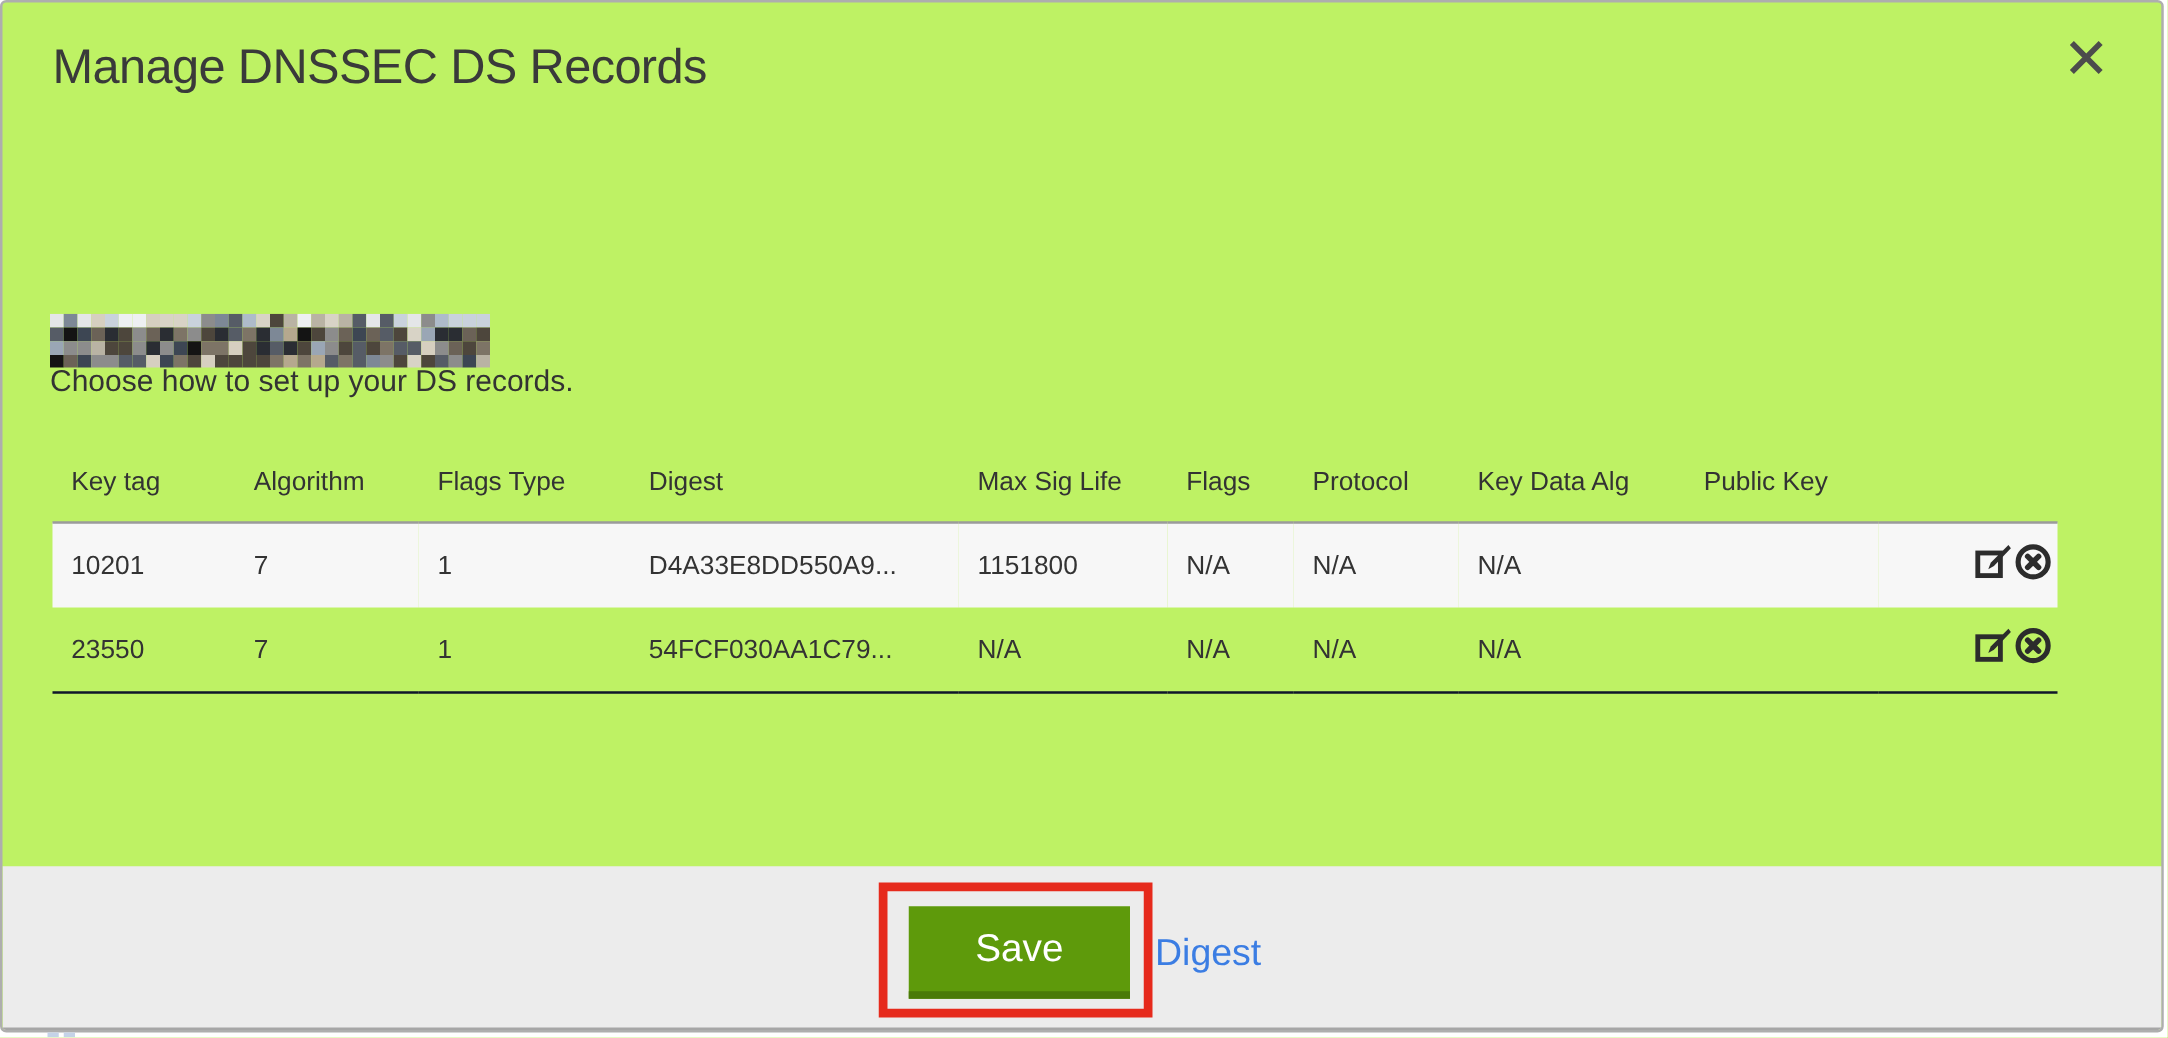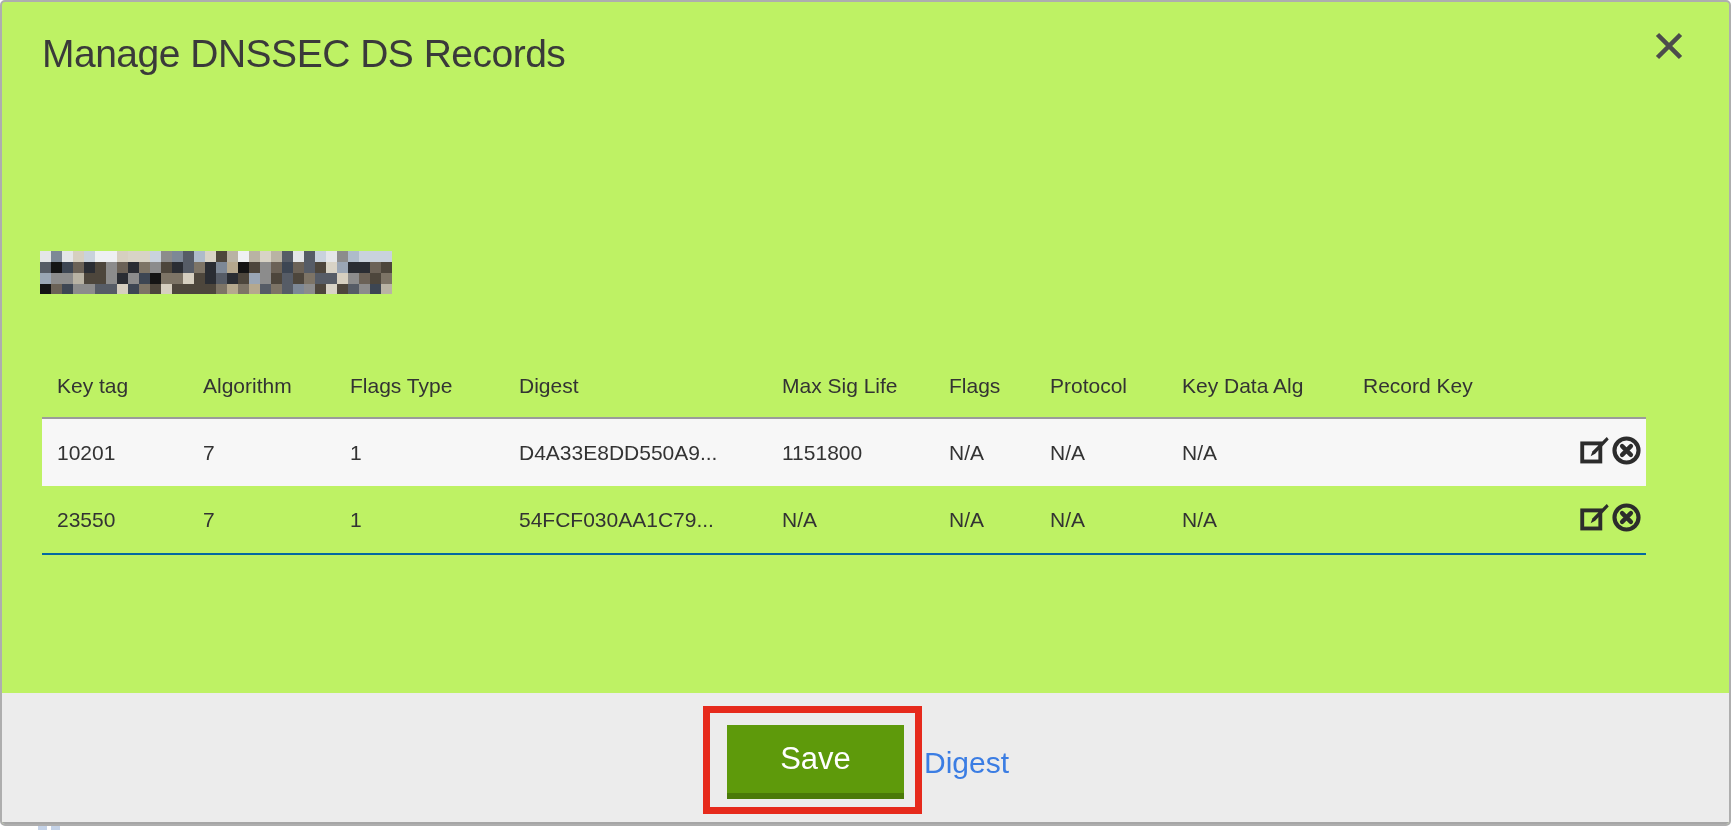--- a/index.html
+++ b/index.html
@@ -37,21 +37,21 @@
     border-collapse:collapse; table-layout:fixed;
     font-size:21px; color:#333333;
   }
   .ds-table thead tr { height:64px; }
   .ds-table thead tr th {
     text-align:left; font-weight:400; padding-left:15px;
     border-bottom:2px solid #9b9b9b; vertical-align:middle;
   }
   .ds-table tbody tr { height:68px; }
   .ds-table tbody tr.stripe { background:#f7f7f7; }
-  .ds-table tbody tr:last-child { border-bottom:2px solid #0369a1; }
+  .ds-table tbody tr:last-child { border-bottom:2px solid #0f172a; }
   .ds-table tbody td { padding-left:15px; vertical-align:middle; }
   .ds-table td.actions { padding-left:0; padding-right:4px; text-align:right; white-space:nowrap; }
   .row-icon { display:inline-block; vertical-align:middle; color:#2c2c2c; cursor:pointer; }
   .row-icon + .row-icon { margin-left:1px; }
 
   .add-record-btn {
     position:absolute; left:45px; top:576px; width:233px; height:48px;
     background:#ffffff; border:3px solid #5c9e1f; color:#5ba015;
     font-size:23px; font-family:"Liberation Sans", sans-serif; cursor:pointer;
   }
@@ -89,20 +89,21 @@
     <h1 class="dialog-title">Manage DNSSEC DS Records</h1>
 
     <button class="close-btn" aria-label="Close">
       <svg width="34" height="34" viewBox="0 0 24 24">
         <path d="M5 5 L19 19 M19 5 L5 19" stroke="currentColor" stroke-width="3.2" stroke-linecap="square" fill="none"></path>
       </svg>
     </button>
 
     <div class="redacted-domain"><span style="background: rgb(228, 230, 232);"></span><span style="background: rgb(125, 136, 150);"></span><span style="background: rgb(228, 230, 232);"></span><span style="background: rgb(214, 207, 192);"></span><span style="background: rgb(201, 210, 220);"></span><span style="background: rgb(238, 240, 242);"></span><span style="background: rgb(238, 240, 242);"></span><span style="background: rgb(214, 207, 192);"></span><span style="background: rgb(216, 211, 198);"></span><span style="background: rgb(216, 211, 198);"></span><span style="background: rgb(201, 210, 220);"></span><span style="background: rgb(140, 140, 140);"></span><span style="background: rgb(125, 136, 150);"></span><span style="background: rgb(86, 92, 102);"></span><span style="background: rgb(174, 187, 202);"></span><span style="background: rgb(216, 211, 198);"></span><span style="background: rgb(77, 70, 60);"></span><span style="background: rgb(185, 179, 164);"></span><span style="background: rgb(238, 240, 242);"></span><span style="background: rgb(185, 179, 164);"></span><span style="background: rgb(216, 211, 198);"></span><span style="background: rgb(185, 179, 164);"></span><span style="background: rgb(86, 92, 102);"></span><span style="background: rgb(228, 230, 232);"></span><span style="background: rgb(86, 92, 102);"></span><span style="background: rgb(201, 210, 220);"></span><span style="background: rgb(228, 230, 232);"></span><span style="background: rgb(140, 140, 140);"></span><span style="background: rgb(174, 187, 202);"></span><span style="background: rgb(201, 210, 220);"></span><span style="background: rgb(201, 210, 220);"></span><span style="background: rgb(201, 210, 220);"></span><span style="background: rgb(86, 92, 102);"></span><span style="background: rgb(20, 20, 20);"></span><span style="background: rgb(61, 70, 83);"></span><span style="background: rgb(107, 98, 87);"></span><span style="background: rgb(42, 45, 51);"></span><span style="background: rgb(77, 70, 60);"></span><span style="background: rgb(140, 140, 140);"></span><span style="background: rgb(107, 98, 87);"></span><span style="background: rgb(42, 45, 51);"></span><span style="background: rgb(125, 116, 102);"></span><span style="background: rgb(140, 140, 140);"></span><span style="background: rgb(77, 70, 60);"></span><span style="background: rgb(42, 45, 51);"></span><span style="background: rgb(86, 92, 102);"></span><span style="background: rgb(125, 116, 102);"></span><span style="background: rgb(42, 45, 51);"></span><span style="background: rgb(125, 136, 150);"></span><span style="background: rgb(181, 168, 142);"></span><span style="background: rgb(20, 20, 20);"></span><span style="background: rgb(77, 70, 60);"></span><span style="background: rgb(140, 140, 140);"></span><span style="background: rgb(107, 98, 87);"></span><span style="background: rgb(61, 70, 83);"></span><span style="background: rgb(107, 98, 87);"></span><span style="background: rgb(86, 92, 102);"></span><span style="background: rgb(77, 70, 60);"></span><span style="background: rgb(216, 211, 198);"></span><span style="background: rgb(154, 166, 181);"></span><span style="background: rgb(42, 45, 51);"></span><span style="background: rgb(42, 45, 51);"></span><span style="background: rgb(107, 98, 87);"></span><span style="background: rgb(77, 70, 60);"></span><span style="background: rgb(154, 166, 181);"></span><span style="background: rgb(140, 140, 140);"></span><span style="background: rgb(140, 140, 140);"></span><span style="background: rgb(185, 179, 164);"></span><span style="background: rgb(77, 70, 60);"></span><span style="background: rgb(77, 70, 60);"></span><span style="background: rgb(140, 140, 140);"></span><span style="background: rgb(42, 45, 51);"></span><span style="background: rgb(140, 140, 140);"></span><span style="background: rgb(61, 70, 83);"></span><span style="background: rgb(20, 20, 20);"></span><span style="background: rgb(125, 116, 102);"></span><span style="background: rgb(125, 116, 102);"></span><span style="background: rgb(214, 207, 192);"></span><span style="background: rgb(77, 70, 60);"></span><span style="background: rgb(42, 45, 51);"></span><span style="background: rgb(86, 92, 102);"></span><span style="background: rgb(42, 45, 51);"></span><span style="background: rgb(77, 70, 60);"></span><span style="background: rgb(154, 166, 181);"></span><span style="background: rgb(140, 140, 140);"></span><span style="background: rgb(77, 70, 60);"></span><span style="background: rgb(86, 92, 102);"></span><span style="background: rgb(77, 70, 60);"></span><span style="background: rgb(125, 116, 102);"></span><span style="background: rgb(86, 92, 102);"></span><span style="background: rgb(86, 92, 102);"></span><span style="background: rgb(214, 207, 192);"></span><span style="background: rgb(140, 140, 140);"></span><span style="background: rgb(107, 98, 87);"></span><span style="background: rgb(77, 70, 60);"></span><span style="background: rgb(125, 116, 102);"></span><span style="background: rgb(20, 20, 20);"></span><span style="background: rgb(107, 98, 87);"></span><span style="background: rgb(61, 70, 83);"></span><span style="background: rgb(140, 140, 140);"></span><span style="background: rgb(140, 140, 140);"></span><span style="background: rgb(86, 92, 102);"></span><span style="background: rgb(86, 92, 102);"></span><span style="background: rgb(214, 207, 192);"></span><span style="background: rgb(61, 70, 83);"></span><span style="background: rgb(125, 116, 102);"></span><span style="background: rgb(77, 70, 60);"></span><span style="background: rgb(214, 207, 192);"></span><span style="background: rgb(77, 70, 60);"></span><span style="background: rgb(77, 70, 60);"></span><span style="background: rgb(77, 70, 60);"></span><span style="background: rgb(77, 70, 60);"></span><span style="background: rgb(125, 116, 102);"></span><span style="background: rgb(181, 168, 142);"></span><span style="background: rgb(125, 116, 102);"></span><span style="background: rgb(181, 168, 142);"></span><span style="background: rgb(86, 92, 102);"></span><span style="background: rgb(125, 116, 102);"></span><span style="background: rgb(86, 92, 102);"></span><span style="background: rgb(125, 136, 150);"></span><span style="background: rgb(140, 140, 140);"></span><span style="background: rgb(77, 70, 60);"></span><span style="background: rgb(216, 211, 198);"></span><span style="background: rgb(77, 70, 60);"></span><span style="background: rgb(86, 92, 102);"></span><span style="background: rgb(140, 140, 140);"></span><span style="background: rgb(61, 70, 83);"></span><span style="background: rgb(185, 179, 164);"></span></div>
 
+    <div class="instruction">Choose how to set up your DS records.</div>
 
     <table class="ds-table">
       <colgroup>
         <col style="width:146px">
           <col style="width:147px">
           <col style="width:169px">
         <col style="width:263px">
           <col style="width:167px">
           <col style="width:101px">
         <col style="width:132px">
@@ -113,21 +114,21 @@
       <thead>
         <tr>
           <th>Key tag</th>
           <th>Algorithm</th>
           <th>Flags Type</th>
           <th>Digest</th>
           <th>Max Sig Life</th>
           <th>Flags</th>
           <th>Protocol</th>
           <th>Key Data Alg</th>
-          <th>Record Key</th>
+          <th>Public Key</th>
           <th></th>
         </tr>
       </thead>
       <tbody>
         <tr class="stripe">
           <td>10201</td>
           <td>7</td>
           <td>1</td>
           <td>D4A33E8DD550A9...</td>
           <td>1151800</td>

